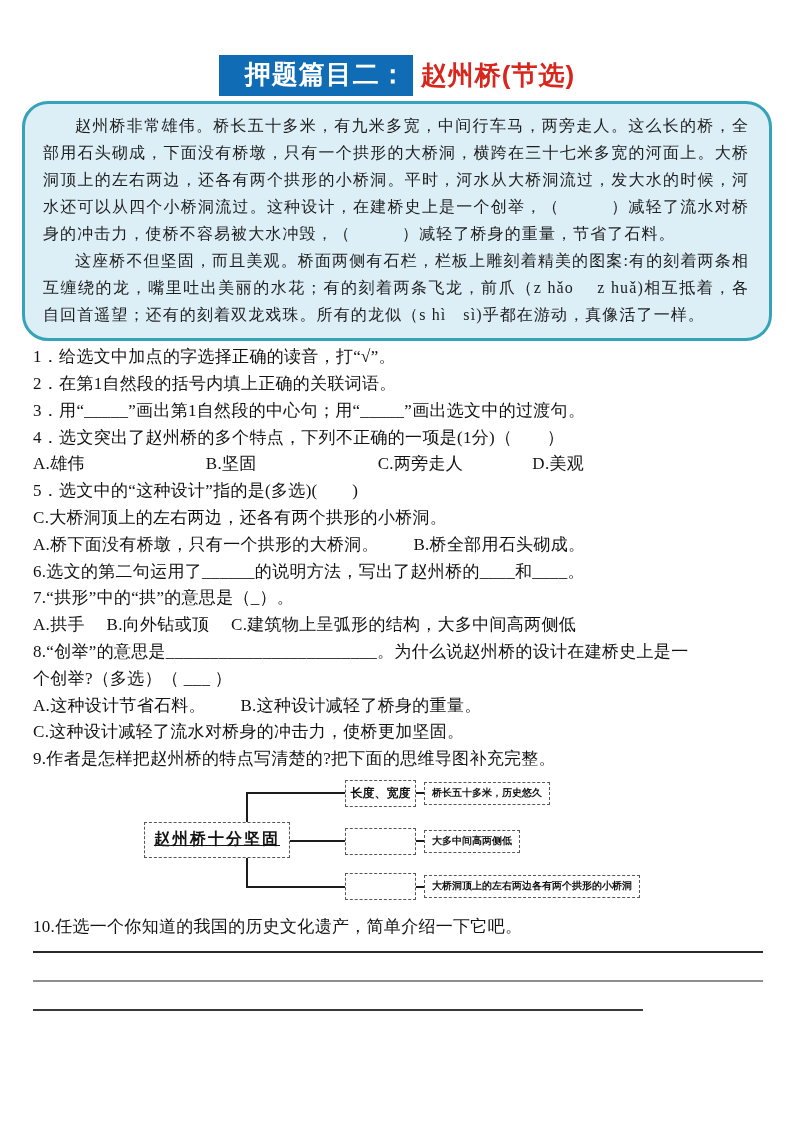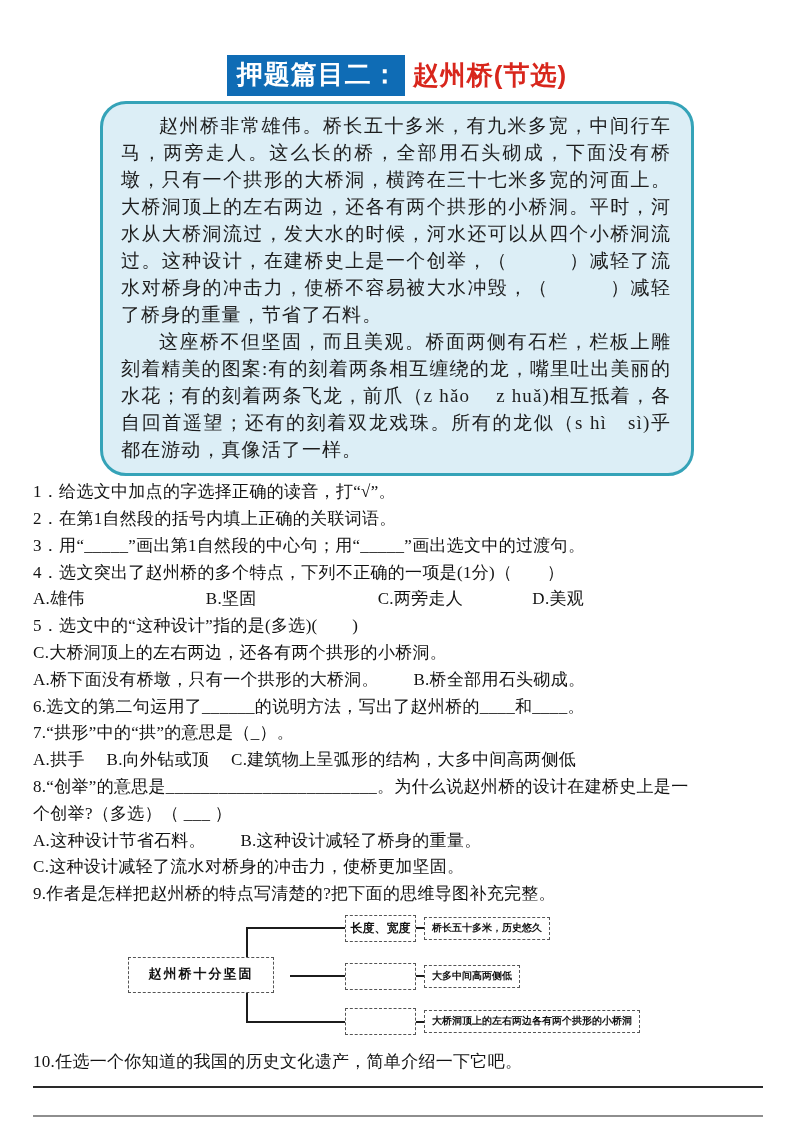--- a/index.html
+++ b/index.html
@@ -8,49 +8,49 @@
     font-family:"Liberation Serif","DejaVu Serif",serif;color:#161616;
   }
   
   .header{
     display:flex;justify-content:center;align-items:center;
     padding-top:55px;font-weight:bold;font-size:26px;
     font-family:"Liberation Sans","DejaVu Sans",sans-serif;letter-spacing:1px;
   }
   .header .label{
     background:var(--accent-blue,#0f6cb5);color:#ffffff;
-    padding:4px 6px 6px 10px;line-height:1.2;
+    padding:4px 6px 6px 26px;line-height:1.2;
   }
   .header .title{color:var(--accent-red,#d8261c);margin-left:8px;}
   
   .passage{
-    width:594px;margin:5px auto 0;box-sizing:border-box;
+    width:750px;margin:5px auto 0;box-sizing:border-box;
     border:3px solid var(--box-border,#35a3b8);border-radius:26px;
     background:var(--box-bg,#dceef6);
     padding:8px 20px 10px 18px;
-    font-size:19px;line-height:27px;letter-spacing:1.1px;color:#1d1d1d;
+    font-size:16px;line-height:27px;letter-spacing:1.1px;color:#1d1d1d;
     text-align:justify;
   }
   .passage p{margin:0;text-indent:2em;}
   
   .questions,.q10,.answers{
     width:750px;margin:0 auto;box-sizing:border-box;padding-left:11px;
     font-size:17px;line-height:26.8px;letter-spacing:0.3px;color:#121212;
   }
   .questions{margin-top:3px;}
   .qline{white-space:pre-wrap;}
   
   .diagram{
     position:relative;width:794px;height:134px;margin-top:5px;
     font-family:"Liberation Sans","DejaVu Sans",sans-serif;color:#141414;
   }
   .dbox{position:absolute;border:1.6px dashed #555;background:#fff;box-sizing:border-box;}
   .dbox.root{
-    left:128px;top:44px;width:146px;height:36px;line-height:32px;
-    text-align:center;font-weight:bold;font-size:13px;letter-spacing:2px;
+    left:144px;top:44px;width:146px;height:36px;line-height:32px;
+    text-align:center;font-weight:bold;font-size:16px;letter-spacing:2px;text-decoration:underline;
   }
   .dbox.mid{left:345px;width:71px;height:27px;line-height:24px;text-align:center;
     font-weight:bold;font-size:12px;}
   .mid.r1{top:2px;} .mid.r2{top:50px;} .mid.r3{top:95px;}
   .dbox.detail{left:424px;height:23px;line-height:20px;padding:0 7px;
     font-weight:bold;font-size:10px;white-space:nowrap;}
   .detail.r1{top:4px;} .detail.r2{top:52px;} .detail.r3{top:97px;}
   .dline{position:absolute;background:#1c1c1c;}
   .v1{left:246px;top:15px;width:2px;height:29px;}
   .v2{left:246px;top:80px;width:2px;height:30px;}

